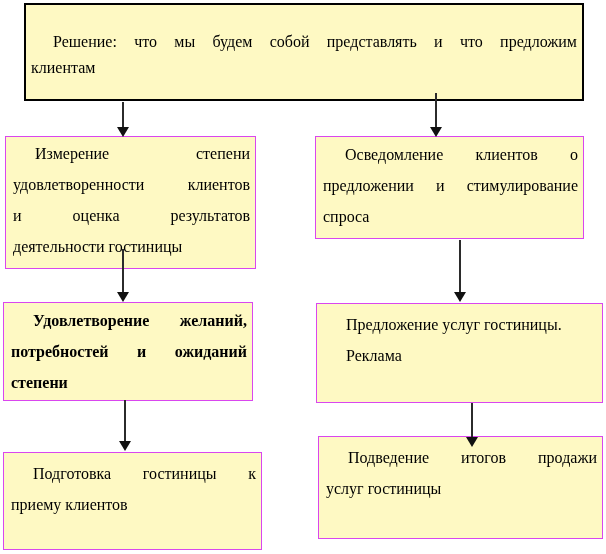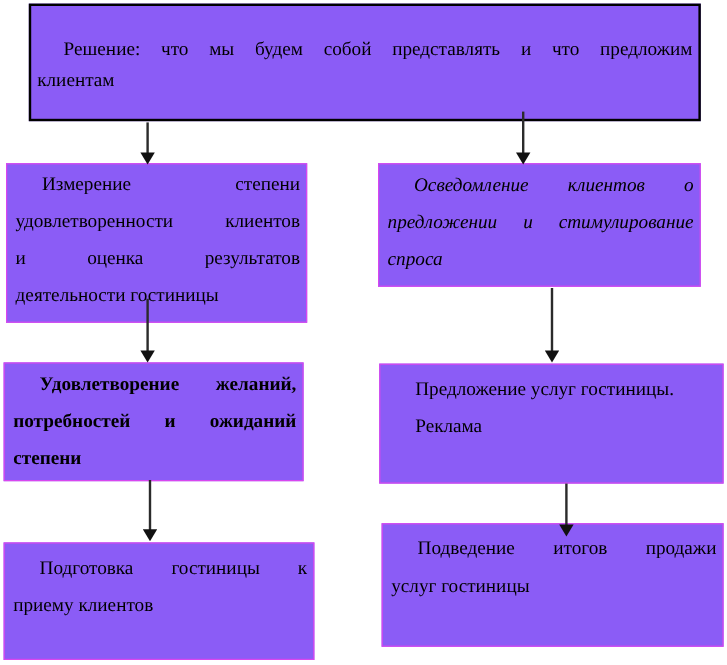--- a/index.html
+++ b/index.html
@@ -9,21 +9,21 @@
     height: 554px;
     background: #ffffff;
     font-family: "Liberation Serif", "DejaVu Serif", serif;
     font-size: 16px;
     color: #000000;
     overflow: hidden;
   }
   .fbox {
     position: absolute;
     box-sizing: border-box;
-    background: #8b5cf6;
+    background: #fef9c3;
     z-index: 1;
   }
   .b-strong { border: 2px solid #000000; }
   .b-light  { border: 1px solid #d946ef; }
 
   .ln { text-align: left; line-height: 31px; }
   .ln.st { text-align: justify; text-align-last: justify; }
   .ln.in { text-indent: 22px; }
 
   
@@ -62,21 +62,21 @@
     <div class="ln">клиентам</div>
   </div>
 
   <div class="fbox b-light measure" style="left:5px; top:136px; width:251px; height:133px;">
     <div class="ln st in">Измерение степени</div>
     <div class="ln st">удовлетворенности клиентов</div>
     <div class="ln st">и оценка результатов</div>
     <div class="ln">деятельности гостиницы</div>
   </div>
 
-  <div class="fbox b-light inform" style="left:315px; top:136px; width:269px; height:103px;font-style:italic;">
+  <div class="fbox b-light inform" style="left:315px; top:136px; width:269px; height:103px;">
     <div class="ln st in">Осведомление клиентов о</div>
     <div class="ln st">предложении и стимулирование</div>
     <div class="ln">спроса</div>
   </div>
 
   <div class="fbox b-light satisfy" style="left:3px; top:302px; width:250px; height:99px;">
     <div class="ln st in">Удовлетворение желаний,</div>
     <div class="ln st">потребностей и ожиданий</div>
     <div class="ln">степени</div>
   </div>

